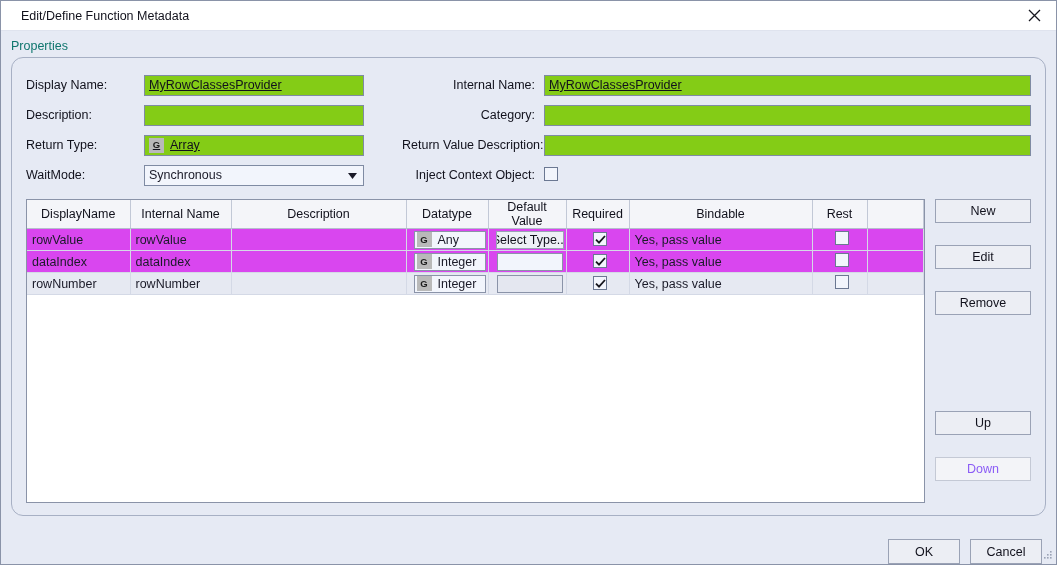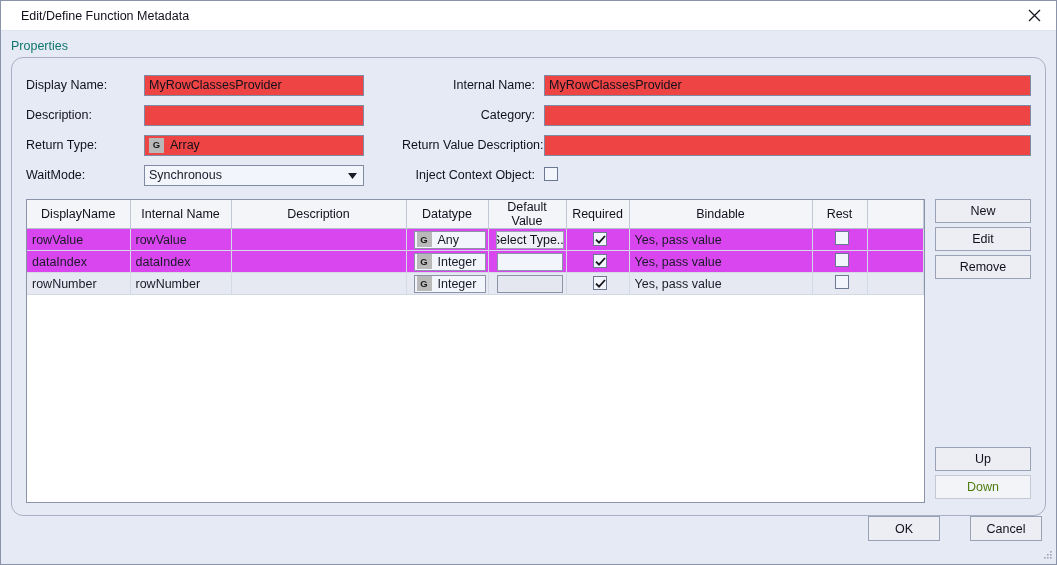--- a/index.html
+++ b/index.html
@@ -102,30 +102,31 @@
     white-space: nowrap;
   }
   .lbl.right {
     text-align: right;
     padding-right: 9px;
   }
 
   .textbox {
     height: 21px;
     border: 1px solid #7f8ba3;
-    background: #ef4444;
+    background: #84cc16;
     box-sizing: border-box;
     display: flex;
     align-items: center;
     padding: 0 4px;
     font-size: 12.5px;
     color: #11111c;
     width: 100%;
     white-space: nowrap;
     overflow: hidden;
+    text-decoration: underline;
   }
 
   .combo {
     height: 21px;
     border: 1px solid #7f8ba3;
     background: #f2f5fc;
     box-sizing: border-box;
     display: flex;
     align-items: center;
     padding: 0 4px;
@@ -259,41 +260,40 @@
     height: 24px;
     border: 1px solid #9aa2b5;
     background: #eceef4;
     color: #11111c;
     font-size: 12.5px;
     font-family: "Liberation Sans", sans-serif;
     display: flex;
     align-items: center;
     justify-content: center;
     box-sizing: border-box;
-    margin-bottom: 4px;
+    margin-bottom: 22px;
     cursor: default;
   }
   .btn.disabled {
-    color: #4d7c0f;
+    color: #8b5cf6;
     background: #f3f4f8;
     border-color: #c4c9d5;
   }
   .spacer-flex { flex: 1; }
 
   
   .footer {
     height: 48px;
     min-height: 48px;
     display: flex;
-    align-items: flex-start;
+    align-items: flex-end;
     justify-content: flex-end;
     padding: 0 14px 0 0;
     position: relative;
     box-sizing: border-box;
-    gap: 20px;
   }
   .footer .btn {
     width: 72px;
     height: 25px;
     margin-bottom: 0;
     margin-left: 10px;
   }
   .grip {
     position: absolute;
     right: 3px;

